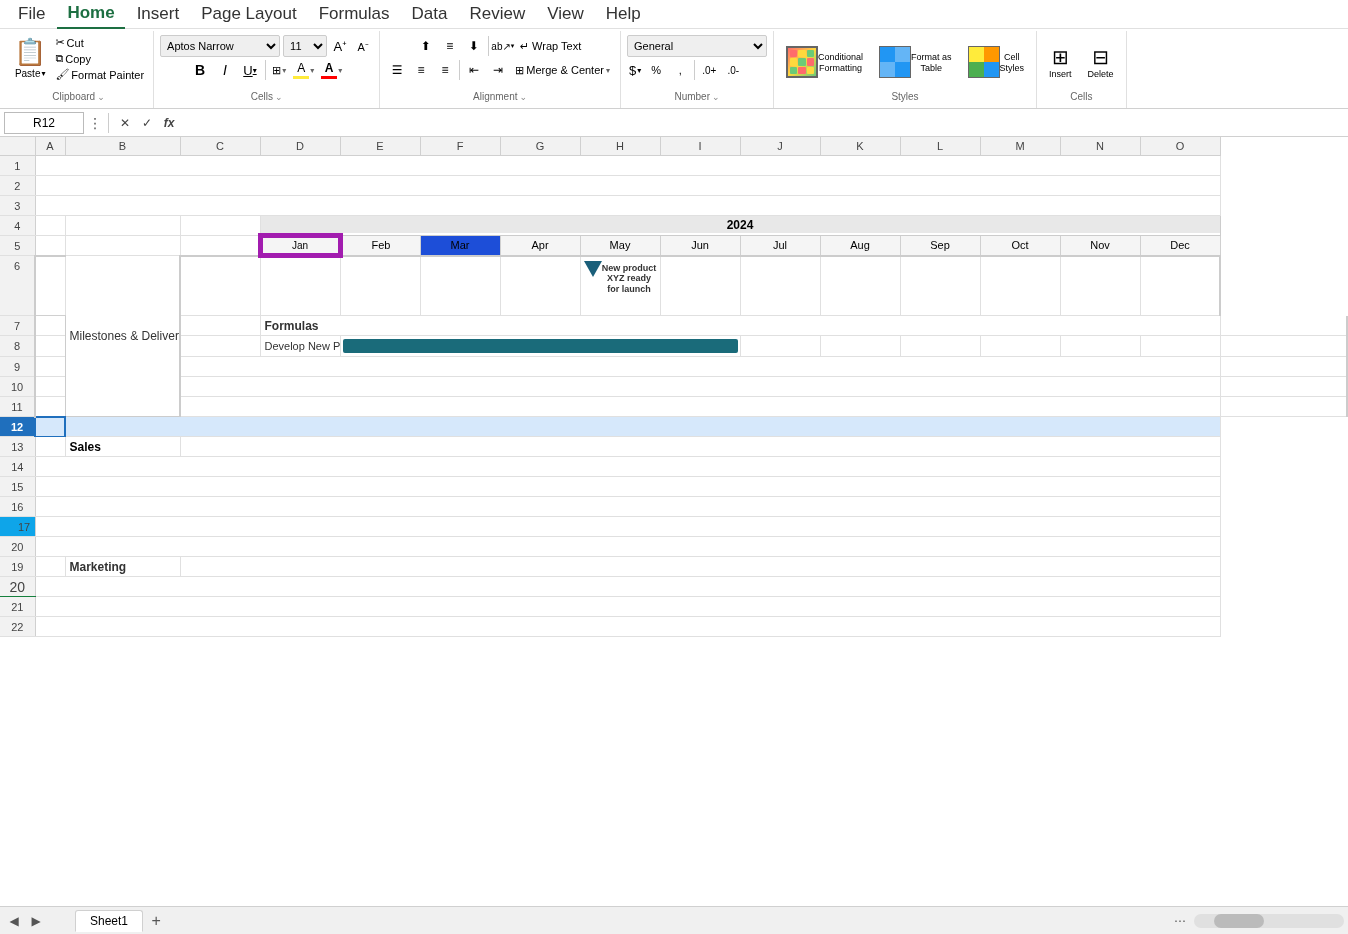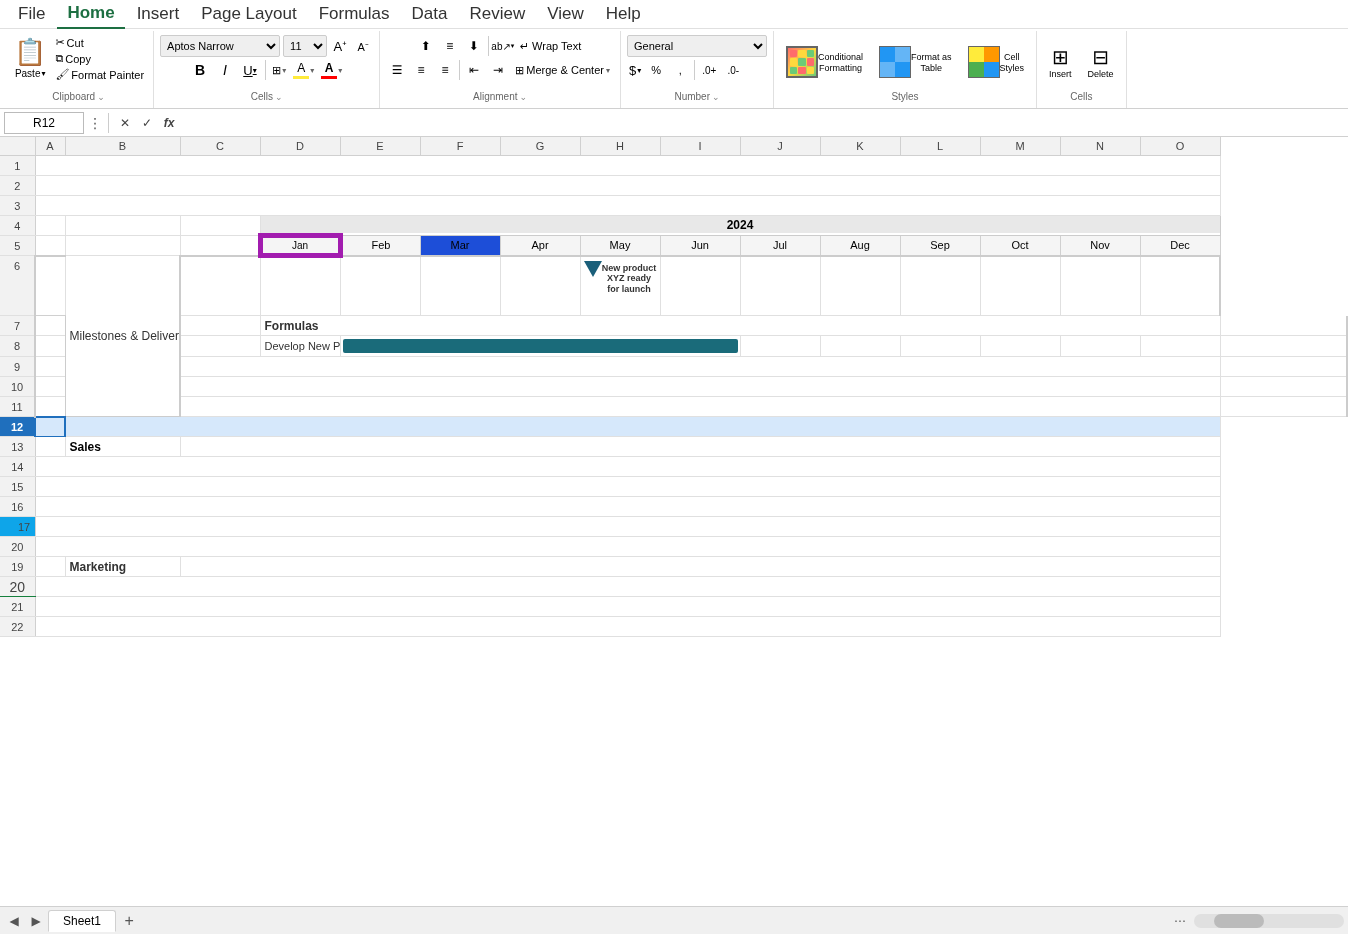--- a/index.html
+++ b/index.html
@@ -82,21 +82,21 @@
     
     .spreadsheet-container { display: flex; flex-direction: column; overflow: hidden; }
     .col-header { text-align: center; font-size: 11px; color: #444; border-right: 1px solid #d0d0d0; padding: 3px 0; background: #f2f2f2; user-select: none; }
     
     table.sheet-table { border-collapse: collapse; table-layout: fixed; }
     table.sheet-table td { border-right: 1px solid #e0e0e0; border-bottom: 1px solid #e0e0e0; padding: 1px 3px; font-size: 12px; height: 20px; overflow: hidden; white-space: nowrap; vertical-align: middle; }
 
     
     .sheet-tabs { display: flex; align-items: center; height: 28px; background: #f0f0f0; border-top: 1px solid #d0d0d0; padding: 0 4px; gap: 2px; }
     .tab-nav { width: 20px; height: 20px; cursor: pointer; display: flex; align-items: center; justify-content: center; color: #555; font-size: 12px; }
-    .sheet-tab { padding: 3px 14px; background: #fff; border: 1px solid #d0d0d0; border-bottom: none; border-radius: 3px 3px 0 0; font-size: 12px; cursor: pointer; color: #333; }
+    .sheet-tab { padding: 3px 14px; background: #fff; border: 1px solid #d0d0d0; border-bottom: none; border-radius: 3px 3px 0 0; font-size: 12px; cursor: pointer; color: #333; margin-left: 27px; }
     .sheet-tab.active { background: #fff; color: #000; font-weight: 500; border-bottom: 1px solid #fff; margin-bottom: -1px; }
     .add-sheet-btn { width: 22px; height: 22px; cursor: pointer; display: flex; align-items: center; justify-content: center; font-size: 16px; color: #555; border-radius: 2px; }
     .tab-spacer { flex: 1; }
     .sheet-tabs-right { display: flex; align-items: center; gap: 4px; }
     .tab-settings-btn { width: 20px; height: 20px; cursor: pointer; display: flex; align-items: center; justify-content: center; color: #555; }
     .scrollbar-area { width: 150px; height: 14px; background: #e0e0e0; border-radius: 7px; position: relative; }
     .scrollbar-thumb { width: 50px; height: 14px; background: #bbb; border-radius: 7px; position: absolute; left: 20px; }
   </style>
 </head>
 <body>

